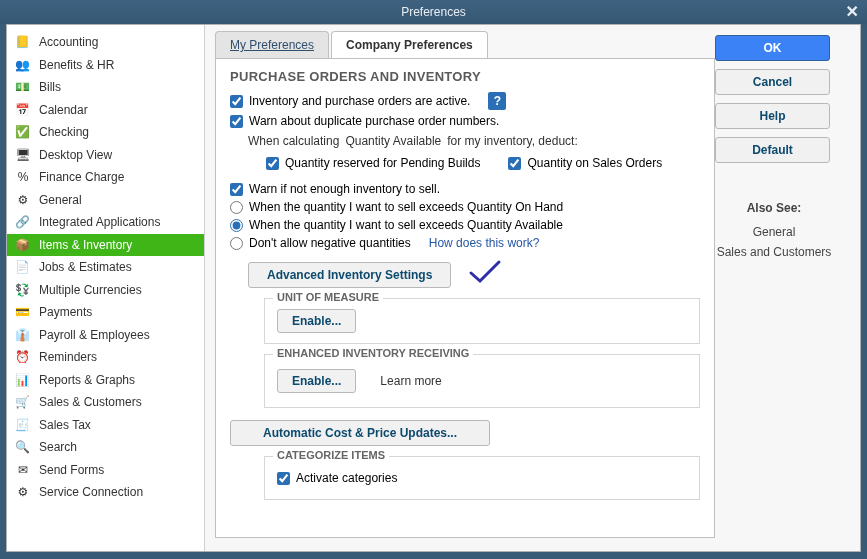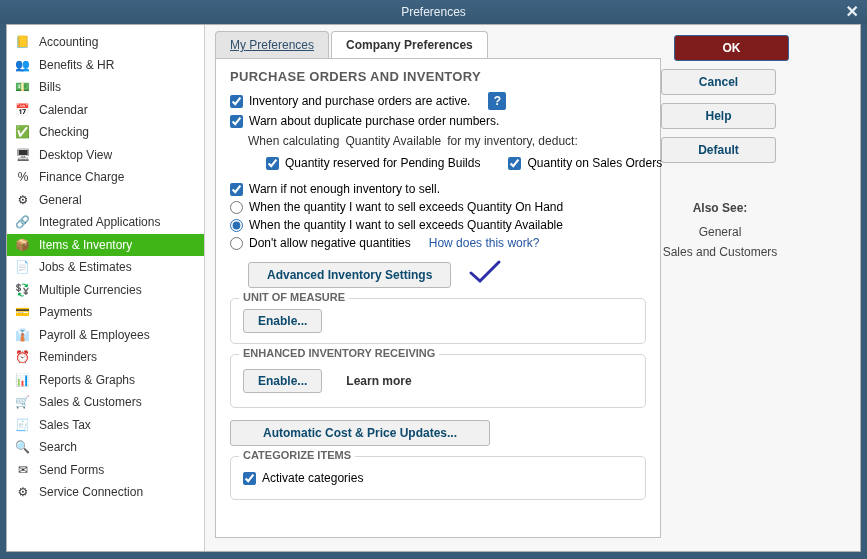--- a/index.html
+++ b/index.html
@@ -6,41 +6,41 @@
 body { background: #385b78; width: 867px; height: 559px; overflow: hidden; }
 .titlebar { height: 24px; background: linear-gradient(#3e6280,#355772); color: #e8eef4; display: flex; align-items: center; justify-content: center; position: relative; }
 .titlebar .title { font-size: 12px; text-align: right; }
 .titlebar .close { position: absolute; right: 8px; top: 2px; color: #e8eef4; font-size: 16px; cursor: pointer; font-weight: bold; }
 .window { background: #f7f7f7; margin: 0 6px 6px 6px; height: 528px; display: flex; border: 1px solid #b0b0b0; }
 .sidebar { width: 198px; border-right: 1px solid #cfcfcf; padding: 6px 0; overflow-y: auto; background: #fff; }
 .sidebar-item { display: flex; align-items: center; height: 22.5px; padding: 0 6px; cursor: pointer; color: #333; }
 .sidebar-item.selected { background: #3fb518; color: #fff; }
 .sidebar-item .icon { width: 20px; height: 16px; margin-right: 6px; display: inline-flex; align-items: center; justify-content: center; font-size: 12px; }
 .content { flex: 1; padding: 6px 0 6px 10px; display: flex; }
-.main { width: 446px; }
+.main { width: 500px; }
 .tabs { display: flex; }
 .tab { padding: 6px 14px; border: 1px solid #bfbfbf; border-bottom: none; background: #e4e4e4; color: #2f4f6d; cursor: pointer; margin-right: 2px; border-radius: 4px 4px 0 0; }
 .tab.active { background: #fff; color: #333; font-weight: bold; position: relative; z-index: 2; }
 .tab .underline { text-decoration: underline; }
 .panel { border: 1px solid #bfbfbf; background: #fff; padding: 10px 14px 12px 14px; min-height: 480px; }
 .section-title { color: #5a5a5a; font-weight: bold; font-size: 13px; letter-spacing: .3px; margin-bottom: 8px; }
 .row { display: flex; align-items: center; margin: 4px 0; }
 .row label, .row span { color: #333; }
 input[type=checkbox], input[type=radio] { margin-right: 6px; accent-color: #2a6fb5; }
 .helpicon { width: 18px; height: 18px; background: #2a6fb5; color: #fff; display: inline-flex; align-items: center; justify-content: center; border-radius: 2px; margin-left: 18px; font-weight: bold; }
 .link { color: #2456a3; cursor: pointer; }
 .indent1 { margin-left: 18px; }
 .indent2 { margin-left: 36px; }
-.section-box { border: 1px solid #d6d6d6; border-radius: 5px; padding: 10px 12px; margin-top: 10px; position: relative; }
+.section-box { border: 1px solid #d6d6d6; border-radius: 0; padding: 10px 12px; margin-top: 10px; position: relative; margin-left: 34px; }
 .section-box .legend { position: absolute; top: -8px; left: 8px; background: #fff; padding: 0 4px; color: #666; font-size: 11px; font-weight: bold; }
 .btn { background: #f1f1f1; border: 1px solid #b8b8b8; border-radius: 3px; padding: 5px 18px; color: #0c4a6e; font-weight: bold; cursor: pointer; }
 .btn.small { padding: 4px 14px; font-weight: bold; }
 .rightcol { width: 128px; padding: 4px 10px 0 0; display: flex; flex-direction: column; align-items: stretch; }
 .rightcol .btn { margin-bottom: 8px; width: 115px; text-align: center; }
-.rightcol .btn.primary { background: #7f1d1d; color: #fff; border-color: #2f6296; margin-left: 13px; }
+.rightcol .btn.primary { background: #3b82f6; color: #fff; border-color: #2f6296; }
 .also-see { margin-top: 24px; text-align: center; color: #444; }
 .also-see .head { font-weight: bold; margin-bottom: 10px; }
 .also-see div { margin: 6px 0; }
 .chk-row { display:flex; align-items:center; margin:4px 0; }
 .checkmark-svg { position:absolute; margin-left:220px; margin-top:-6px; }
 .col2 { display:flex; gap: 28px; }
 .col2 .chk-row { flex:0 0 auto; }
 </style>
 </head>
 <body>
@@ -204,21 +204,21 @@
 
         <div class="section-box">
           <div class="legend">UNIT OF MEASURE</div>
           <button class="btn small">Enable...</button>
         </div>
 
         <div class="section-box">
           <div class="legend">ENHANCED INVENTORY RECEIVING</div>
           <div class="row">
             <button class="btn small">Enable...</button>
-            <span class="link" style="margin-left:24px;font-weight:bold;">Learn more</span>
+            <span class="link" style="margin-left:24px;">Learn more</span>
           </div>
         </div>
 
         <div style="margin-top:12px;">
           <button class="btn" style="width:260px;">Automatic Cost &amp; Price Updates...</button>
         </div>
 
         <div class="section-box">
           <div class="legend">CATEGORIZE ITEMS</div>
           <div class="chk-row">

